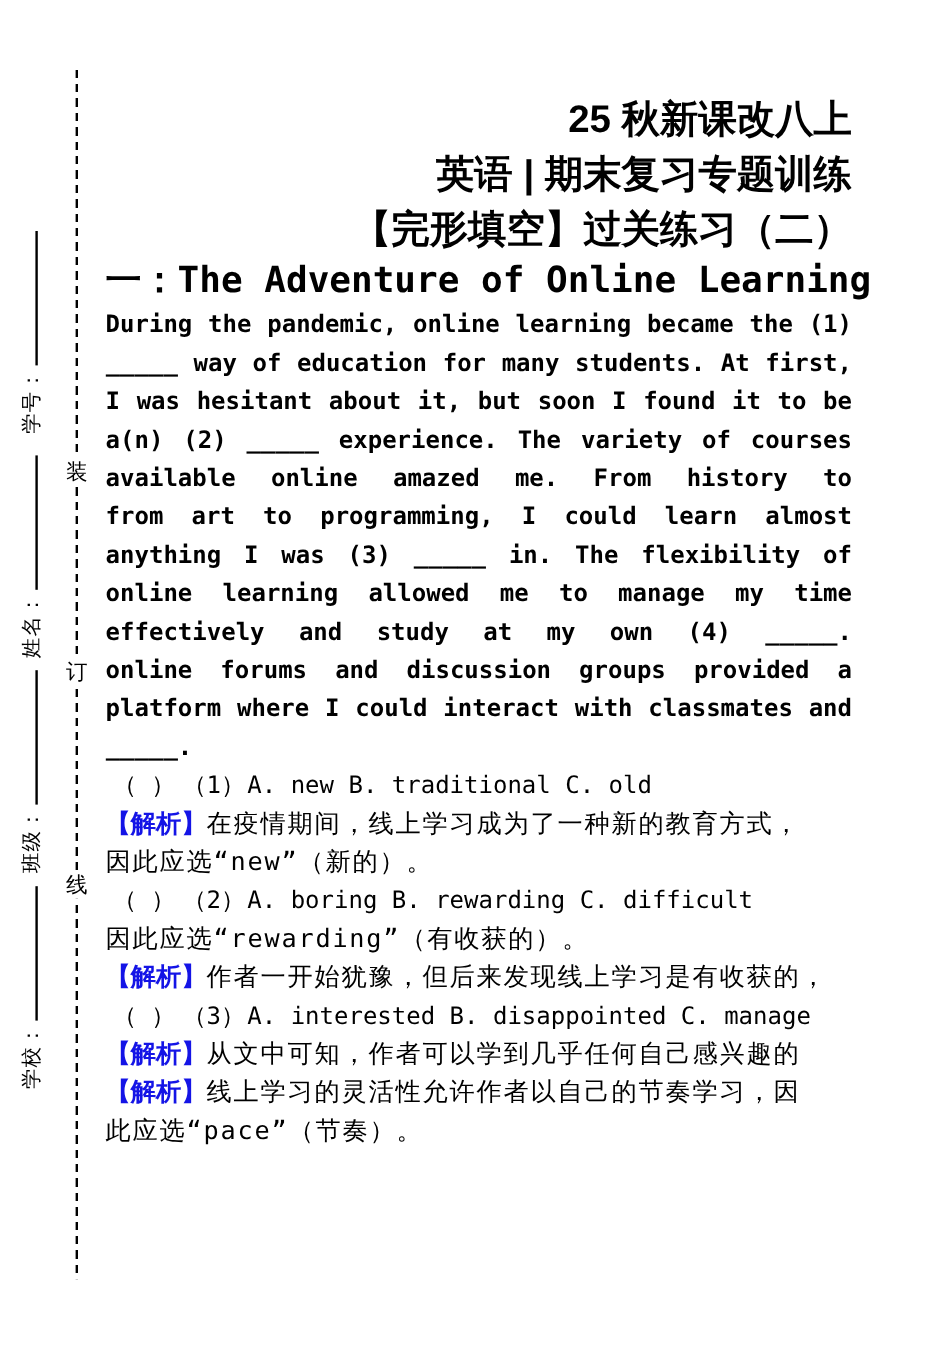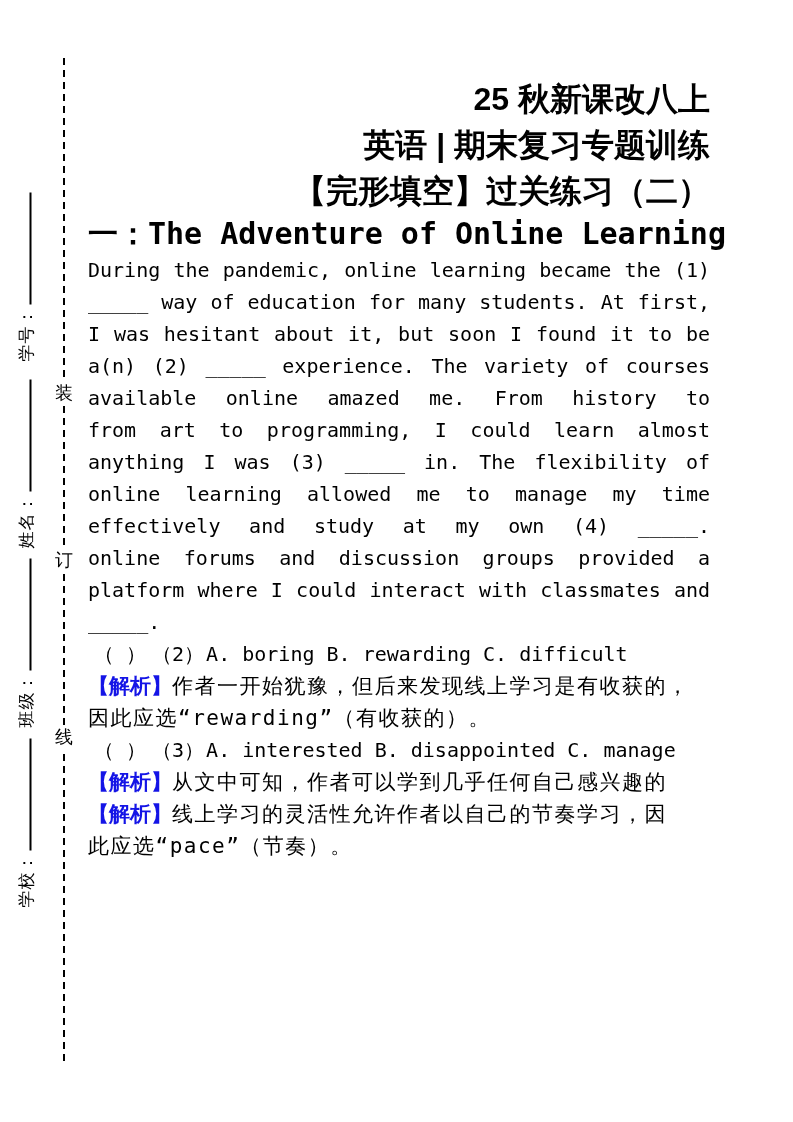--- a/index.html
+++ b/index.html
@@ -62,21 +62,21 @@
   }
   .section-heading {
     font-family: "DejaVu Sans Mono", "Liberation Mono", monospace;
     font-size: 30px;
     line-height: 40px;
     font-weight: bold;
     text-align: center;
     white-space: nowrap;
   }
 
-  .passage { margin-top: 0; }
+  .passage { margin-top: 0; font-weight: bold; }
   .passage-line {
     font-family: "DejaVu Sans Mono", "Liberation Mono", monospace;
     font-size: 20px;
     line-height: 32px;
     height: 32px;
     text-align: justify;
     text-align-last: justify;
     white-space: normal;
     overflow: hidden;
   }
@@ -148,29 +148,38 @@
     <div class="passage-line">anything I was (3) _____ in. The flexibility of</div>
     <div class="passage-line">online learning allowed me to manage my time</div>
     <div class="passage-line">effectively and study at my own (4) _____. Moreover,</div>
     <div class="passage-line">online forums and discussion groups provided a</div>
     <div class="passage-line">platform where I could interact with classmates and</div>
     <div class="passage-line no-justify">_____.</div>
   </div>
 
   <div>
 
+    <div>
+      <div class="question-option-line">
+        <span>（  ）</span><span class="qnum">（1）</span><span class="opts">A. new B. traditional C. old</span>
+      </div>
+      <div class="analysis-line">
+        <span class="analysis-tag">【解析】</span><span>在疫情期间，线上学习成为了一种新的教育方式，</span>
+      </div>
+      <div class="analysis-line">因此应选“new”（新的）。</div>
+    </div>
 
     <div>
       <div class="question-option-line">
         <span>（  ）</span><span class="qnum">（2）</span><span class="opts">A. boring B. rewarding C. difficult</span>
       </div>
+      <div class="analysis-line">因此应选“rewarding”（有收获的）。</div>
       <div class="analysis-line">
         <span class="analysis-tag">【解析】</span><span>作者一开始犹豫，但后来发现线上学习是有收获的，</span>
       </div>
-      <div class="analysis-line">因此应选“rewarding”（有收获的）。</div>
     </div>
 
     <div>
       <div class="question-option-line">
         <span>（  ）</span><span class="qnum">（3）</span><span class="opts">A. interested B. disappointed C. manage</span>
       </div>
       <div class="analysis-line">
         <span class="analysis-tag">【解析】</span><span>从文中可知，作者可以学到几乎任何自己感兴趣的</span>
       </div>
     </div>

